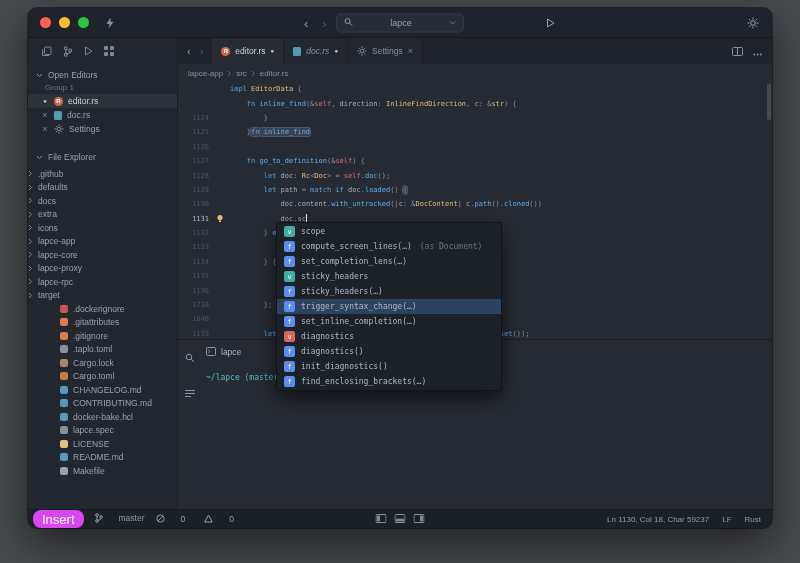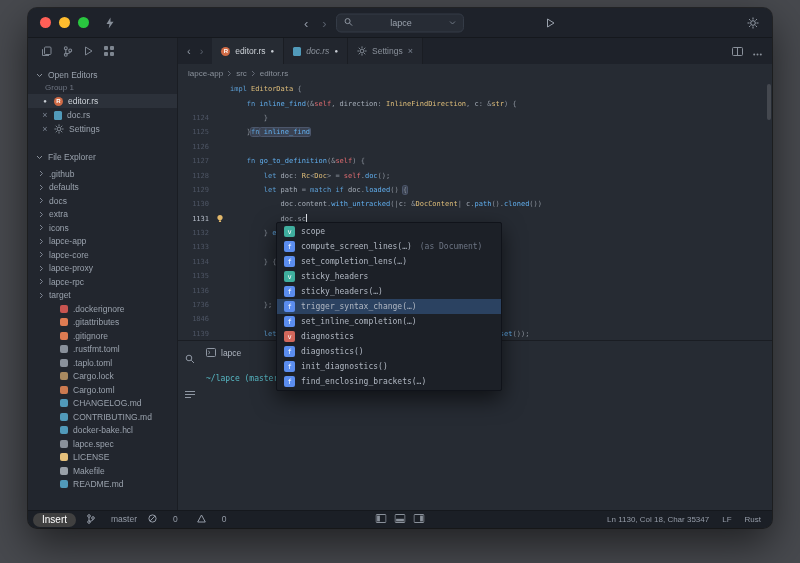--- a/index.html
+++ b/index.html
@@ -30,21 +30,21 @@
   .sidebar{flex:0 0 150px;width:150px;background:#22262e;border-right:1px solid #1a1d23;display:flex;flex-direction:column;min-height:0;}
   .panel-switcher{flex:0 0 26px;display:flex;align-items:center;gap:11px;padding-left:13px;}
   .ps-icon{display:inline-flex;opacity:.85}
   .section-header{height:16px;display:flex;align-items:flex-end;gap:5px;padding-left:8px;color:#9aa2ad;font-size:8.5px;}
   .group-label{height:14px;display:flex;align-items:center;padding-left:17px;color:#6f7683;font-size:8px;}
   .oe-item{height:14px;display:flex;align-items:center;gap:5px;padding-left:13px;font-size:8.5px;color:#9aa2ad;white-space:nowrap;}
   .oe-item.active{background:#2c313a;color:#ced3d9;}
   .oe-marker{width:8px;text-align:center;color:#7a8290;font-size:9px;line-height:1;}
   .oe-marker.dot{font-size:6px;color:#c8cdd4;}
   .explorer{flex:1;overflow:hidden;margin-top:5px;}
-  .tree-item{height:13.5px;display:flex;align-items:center;gap:5px;padding-left:11px;font-size:8.5px;color:#9aa2ad;white-space:nowrap;}
+  .tree-item{height:13.5px;display:flex;align-items:center;gap:5px;font-size:8.5px;color:#9aa2ad;white-space:nowrap;}
   .tree-item.file{padding-left:32px;}
   .file-badge{width:8px;height:8px;border-radius:2px;flex:0 0 8px;}
 
   .ic-rust{width:9px;height:9px;border-radius:50%;background:#cf6a45;color:#fff;font-size:6px;font-weight:bold;
     display:inline-flex;align-items:center;justify-content:center;flex:0 0 9px;}
   .ic-doc{width:8px;height:9px;border-radius:1.5px;background:#519aba;flex:0 0 8px;}
 
   
   .editorcol{flex:1;display:flex;flex-direction:column;min-width:0;background:#262b33;}
   .tabstrip{flex:0 0 26px;background:#1e222a;display:flex;align-items:stretch;}
@@ -82,21 +82,21 @@
   
   .bottom-panel{flex:0 0 170px;border-top:1px solid #1a1d23;position:relative;background:#262b33;}
   .panel-rail{position:absolute;left:0;top:0;bottom:0;width:24px;display:flex;flex-direction:column;align-items:center;padding-top:9px;gap:17px;}
   .panel-header{height:24px;display:flex;align-items:center;padding-left:28px;}
   .panel-tab{display:flex;align-items:center;gap:5px;color:#aeb5c0;font-size:8.5px;}
   .term-line{margin:9px 0 0 28px;font-family:"DejaVu Sans Mono",monospace;font-size:8px;color:#56b6c2;}
 
   
   .statusbar{flex:0 0 18px;background:#1b1f26;border-top:1px solid #15181d;display:flex;align-items:center;
     font-size:8.5px;color:#959ca8;position:relative;}
-  .mode-badge{background:#404040;color:#fff;border-radius:8px;padding:1.5px 9px;font-size:10px;margin-left:5px;}
+  .mode-badge{background:#d946ef;color:#fff;border-radius:8px;padding:1.5px 9px;font-size:13px;margin-left:5px;}
   .sb-item{display:flex;align-items:flex-start;gap:16px;margin-left:11px;}
   .sb-center{position:absolute;left:50%;transform:translateX(-50%);display:flex;gap:8px;align-items:center;}
   .sb-right{margin-left:auto;display:flex;gap:13px;margin-right:11px;font-size:8px;align-items:center;}
 </style>
 </head>
 <body>
 
 <div class="window">
 
   <div class="titlebar">
@@ -311,24 +311,20 @@
           <div class="tree-item file">
             <span class="file-badge" style="background: rgb(222, 123, 82);"></span>
             <span>.gitattributes</span>
           </div>
           <div class="tree-item file">
             <span class="file-badge" style="background: rgb(222, 123, 82);"></span>
             <span>.gitignore</span>
           </div>
           <div class="tree-item file">
             <span class="file-badge" style="background: rgb(138, 145, 155);"></span>
-            <span>.rustfmt.toml</span>
-          </div>
-          <div class="tree-item file">
-            <span class="file-badge" style="background: rgb(138, 145, 155);"></span>
             <span>.taplo.toml</span>
           </div>
           <div class="tree-item file">
             <span class="file-badge" style="background: rgb(169, 138, 96);"></span>
             <span>Cargo.lock</span>
           </div>
           <div class="tree-item file">
             <span class="file-badge" style="background: rgb(204, 122, 80);"></span>
             <span>Cargo.toml</span>
           </div>
@@ -346,26 +342,26 @@
           </div>
           <div class="tree-item file">
             <span class="file-badge" style="background: rgb(138, 145, 155);"></span>
             <span>lapce.spec</span>
           </div>
           <div class="tree-item file">
             <span class="file-badge" style="background: rgb(229, 192, 123);"></span>
             <span>LICENSE</span>
           </div>
           <div class="tree-item file">
+            <span class="file-badge" style="background: rgb(81, 154, 186);"></span>
+            <span>README.md</span>
+          </div>
+          <div class="tree-item file">
             <span class="file-badge" style="background: rgb(154, 160, 168);"></span>
             <span>Makefile</span>
-          </div>
-          <div class="tree-item file">
-            <span class="file-badge" style="background: rgb(81, 154, 186);"></span>
-            <span>README.md</span>
           </div>
         </div>
     </div>
 
     <div class="editorcol">
       <div class="tabstrip">
         <div class="tab-nav">
           <span>‹</span>
           <span style="color:#575e6a;">›</span>
         </div>
@@ -605,21 +601,21 @@
           </svg>
       </span>
       <span>
         <svg width="11" height="9" viewBox="0 0 11 9">
             <rect x=".5" y=".5" width="10" height="8" rx="1" stroke="#8a919b" fill="none"></rect>
             <rect x="6.6" y="1.6" width="2.8" height="5.8" fill="#8a919b"></rect>
           </svg>
       </span>
     </span>
     <span class="sb-right">
-      <span>Ln 1130, Col 18, Char 35347</span>
+      <span>Ln 1130, Col 18, Char 59237</span>
       <span>LF</span>
       <span>Rust</span>
     </span>
   </div>
 
   <div class="completion" id="completion">
       <div class="citem">
         <span class="ckind" style="background: rgb(63, 174, 158);">v</span>
         <span class="clabel">scope</span>
       </div>

